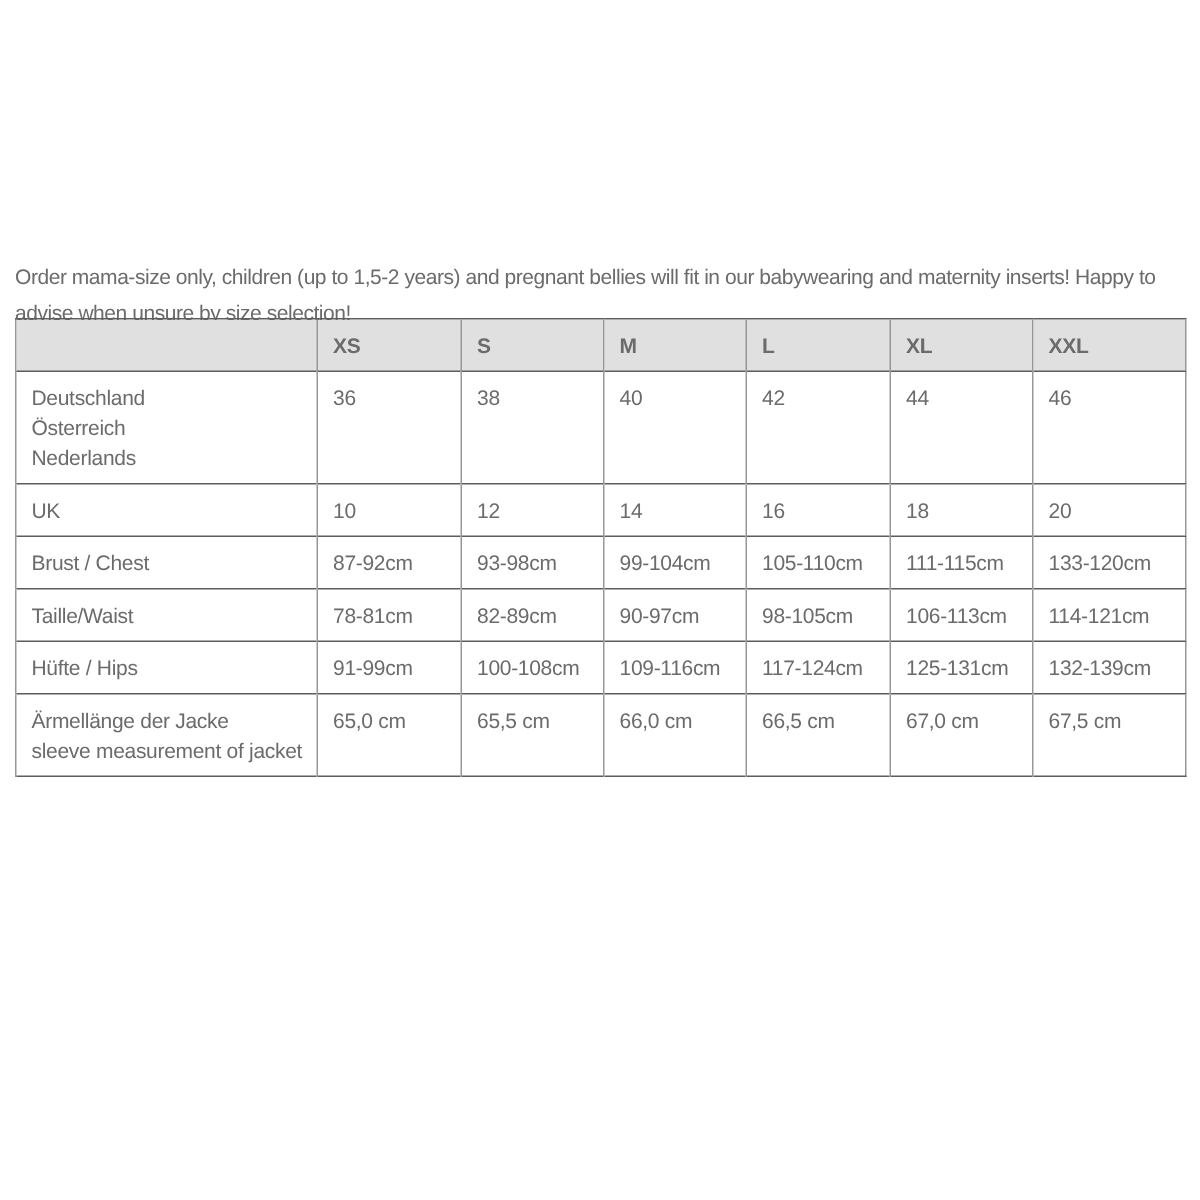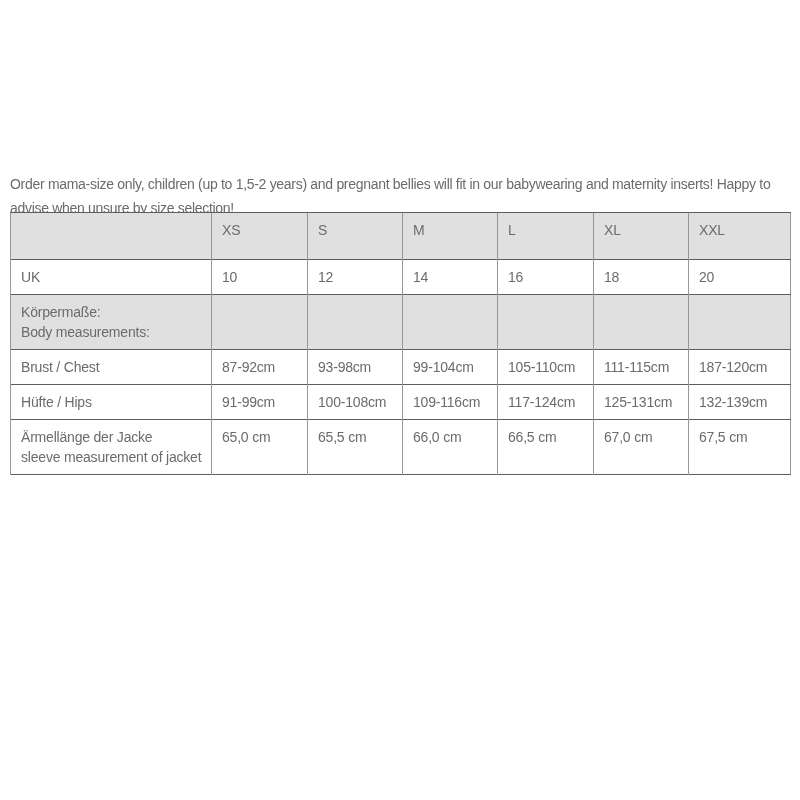--- a/index.html
+++ b/index.html
@@ -49,21 +49,22 @@
     border-left: 1px solid var(--border-light);
     border-top: 1px solid var(--border-dark);
     padding: 7px 10px;
     text-align: left;
     vertical-align: top;
     font-weight: normal;
     overflow: hidden;
   }
   .size-table thead th {
     background: var(--header-bg);
-    height: 47px;
+    height: 35px;
+    font-weight: bold;
   }
   .section-row td {
     background: var(--header-bg);
   }
   .label-cell div { white-space: nowrap; }
 </style>
 </head>
 <body>
 
 <div class="page">
@@ -87,51 +88,63 @@
         <th>S</th>
         <th>M</th>
         <th>L</th>
         <th>XL</th>
         <th>XXL</th>
       </tr>
     </thead>
     <tbody>
       <tr>
         <td class="label-cell">
+          <div>Deutschland</div>
+          <div>Österreich</div>
+          <div>Nederlands</div>
+        </td>
+        <td>36</td>
+        <td>38</td>
+        <td>40</td>
+        <td>42</td>
+        <td>44</td>
+        <td>46</td>
+      </tr>
+      <tr>
+        <td class="label-cell">
           <div>UK</div>
         </td>
         <td>10</td>
         <td>12</td>
         <td>14</td>
         <td>16</td>
         <td>18</td>
         <td>20</td>
-      </tr>
-      <tr class="section-row">
-        <td class="label-cell">
-          <div>Körpermaße:</div>
-          <div>Body measurements:</div>
-        </td>
-        <td></td>
-        <td></td>
-        <td></td>
-        <td></td>
-        <td></td>
-        <td></td>
       </tr>
       <tr>
         <td class="label-cell">
           <div>Brust / Chest</div>
         </td>
         <td>87-92cm</td>
         <td>93-98cm</td>
         <td>99-104cm</td>
         <td>105-110cm</td>
         <td>111-115cm</td>
-        <td>187-120cm</td>
+        <td>133-120cm</td>
+      </tr>
+      <tr>
+        <td class="label-cell">
+          <div>Taille/Waist</div>
+        </td>
+        <td>78-81cm</td>
+        <td>82-89cm</td>
+        <td>90-97cm</td>
+        <td>98-105cm</td>
+        <td>106-113cm</td>
+        <td>114-121cm</td>
       </tr>
       <tr>
         <td class="label-cell">
           <div>Hüfte / Hips</div>
         </td>
         <td>91-99cm</td>
         <td>100-108cm</td>
         <td>109-116cm</td>
         <td>117-124cm</td>
         <td>125-131cm</td>

